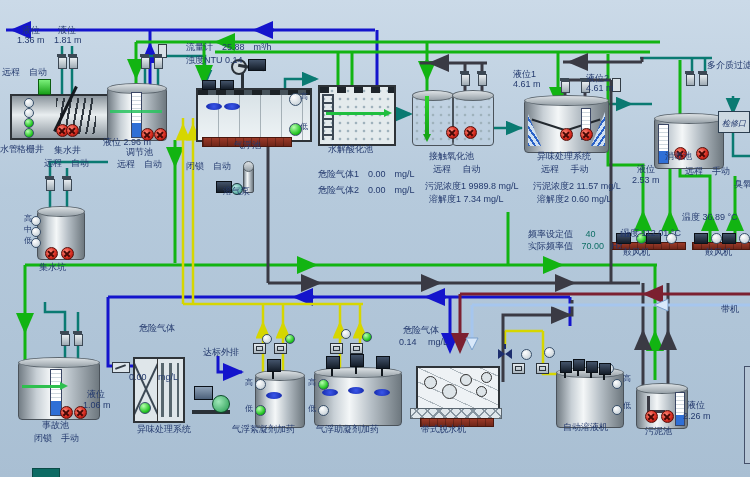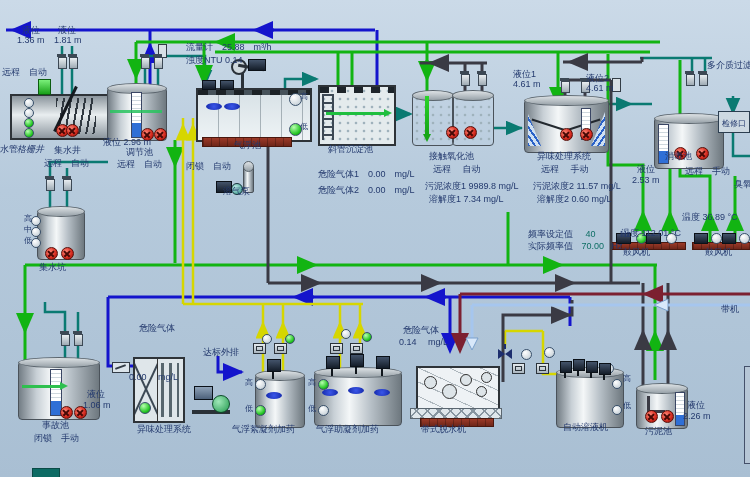--- a/index.html
+++ b/index.html
@@ -243,21 +243,21 @@
     <div style="position:absolute;left:40px;top:24px;width:36px;height:2px;background:#23292f;transform:rotate(-18deg);"></div>
     <div style="position:absolute;left:3px;top:14px;width:13px;height:32px;background:repeating-linear-gradient(55deg,#2a62c8 0 2px,#cfe0f2 2px 5px);clip-path:polygon(0 0,100% 100%,0 100%);"></div>
     <div style="position:absolute;left:66px;top:12px;width:14px;height:34px;background:repeating-linear-gradient(-55deg,#2a62c8 0 2px,#cfe0f2 2px 5px);clip-path:polygon(100% 0,100% 100%,0 100%);"></div>
     <div style="position:absolute;left:56px;top:8px;width:8px;height:30px;background:repeating-linear-gradient(180deg,#fff 0 3px,#cfd8de 3px 4px);border:1px solid #3a4664;"></div>
   </div>
 
   <div class="cyl" style="left:654px;top:117px;width:68px;height:50px;"></div>
   <div class="lvlcol" style="left:658px;top:124px;width:9px;height:38px;"></div>
 
   <div style="position:absolute;left:718px;top:111px;width:30px;height:20px;border:1px solid #2c3e50;background:#cdd9e2;z-index:5;text-align:center;">
-    <span class="lbl" style="position:static;font-size:8px;line-height:20px;">检修口</span>
+    <span class="lbl" style="position:static;font-size:8px;line-height:20px;font-style:italic;">检修口</span>
   </div>
 
   <div class="bricks" style="left:612px;top:242px;width:72px;height:6px;"></div>
   <div class="bricks" style="left:692px;top:242px;width:60px;height:6px;"></div>
 
   <div class="cyl" style="left:18px;top:361px;width:80px;height:57px;"></div>
   <div class="lvlcol" style="left:50px;top:369px;width:10px;height:45px;"></div>
   <div style="position:absolute;left:22px;top:385px;width:40px;height:3px;background:#2ec04e;z-index:5;"></div>
   <div class="tri" style="left:60px;top:382px;border-top:4px solid transparent;border-bottom:4px solid transparent;border-left:8px solid #2ec04e;"></div>
 
@@ -413,38 +413,38 @@
     <div class="dpump" style="left: 330px; top: 343px;"></div>
     <div class="dpump" style="left: 350px; top: 343px;"></div>
     <div class="dpump" style="left: 512px; top: 363px;"></div>
     <div class="dpump" style="left: 536px; top: 363px;"></div>
     <div class="lbl" style="left: 22px; top: 25px;">液位</div>
     <div class="lbl" style="left: 17px; top: 35px;">1.36  m</div>
     <div class="lbl" style="left: 58px; top: 25px;">液位</div>
     <div class="lbl" style="left: 54px; top: 35px;">1.81  m</div>
     <div class="lbl" style="left: 2px; top: 67px;">远程　自动</div>
     <div class="lbl" style="left: 0px; top: 144px;">水管</div>
-    <div class="lbl" style="left: 17px; top: 144px; font-style: italic;">格栅井</div>
+    <div class="lbl" style="left: 17px; top: 144px;">格栅井</div>
     <div class="lbl" style="left: 54px; top: 145px;">集水井</div>
     <div class="lbl" style="left: 44px; top: 158px;">远程　自动</div>
     <div class="lbl s8" style="left: 24px; top: 214px;">高</div>
     <div class="lbl s8" style="left: 24px; top: 225px;">中</div>
     <div class="lbl s8" style="left: 24px; top: 236px;">低</div>
     <div class="lbl" style="left: 39px; top: 262px;">集水坑</div>
     <div class="lbl" style="left: 103px; top: 137px;">液位 2.96  m</div>
     <div class="lbl" style="left: 126px; top: 147px;">调节池</div>
     <div class="lbl" style="left: 117px; top: 159px;">远程　自动</div>
     <div class="lbl" style="left: 186px; top: 42px;">流量计　25.88　m³/h</div>
     <div class="lbl" style="left: 186px; top: 55px;">浊度NTU  0.14</div>
     <div class="lbl" style="left: 234px; top: 140px;">气浮池</div>
     <div class="lbl" style="left: 186px; top: 161px;">闭锁　自动</div>
     <div class="lbl" style="left: 223px; top: 186px;">溶气泵</div>
     <div class="lbl s8" style="left: 300px; top: 92px;">高</div>
     <div class="lbl s8" style="left: 300px; top: 122px;">低</div>
-    <div class="lbl" style="left: 328px; top: 144px;">斜管沉淀池</div>
+    <div class="lbl" style="left: 328px; top: 144px;">水解酸化池</div>
     <div class="lbl" style="left: 318px; top: 169px;">危险气体1　0.00　mg/L</div>
     <div class="lbl" style="left: 318px; top: 185px; text-align: right;">危险气体2　0.00　mg/L</div>
     <div class="lbl" style="left: 429px; top: 151px;">接触氧化池</div>
     <div class="lbl" style="left: 433px; top: 164px;">远程　 自动</div>
     <div class="lbl" style="left: 425px; top: 181px;">污泥浓度1  9989.8 mg/L</div>
     <div class="lbl" style="left: 429px; top: 194px;">溶解度1  7.34   mg/L</div>
     <div class="lbl" style="left: 513px; top: 69px;">液位1</div>
     <div class="lbl" style="left: 513px; top: 79px;">4.61  m</div>
     <div class="lbl" style="left: 586px; top: 73px;">液位2</div>
     <div class="lbl" style="left: 586px; top: 83px;">4.61  m</div>

